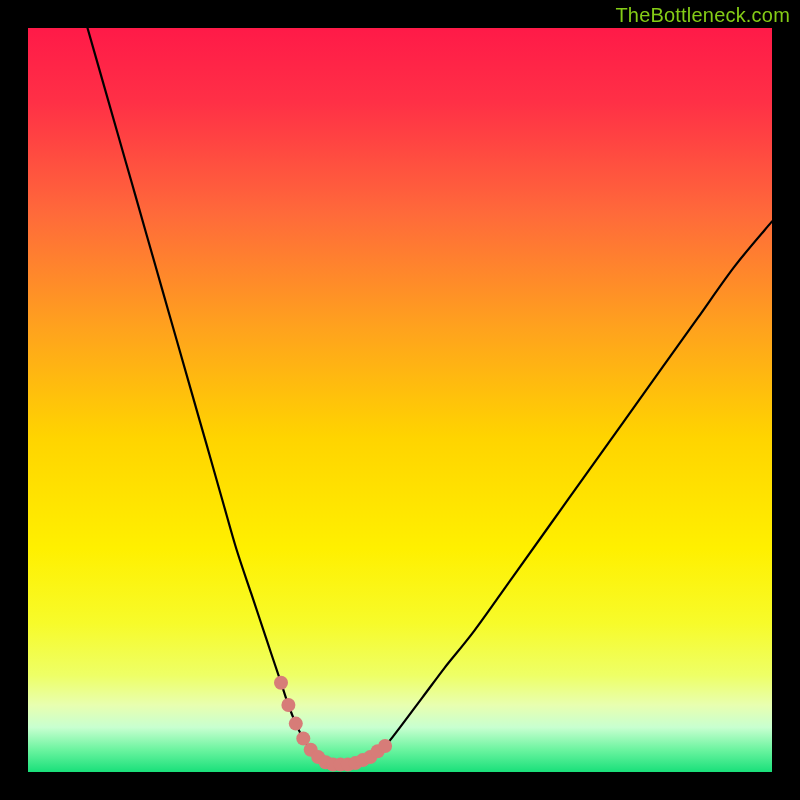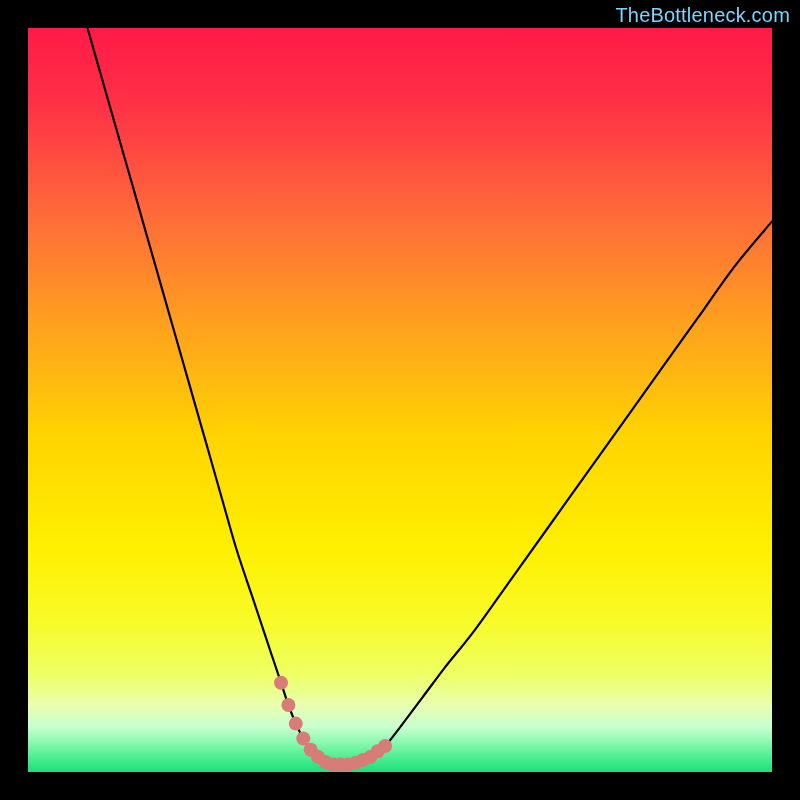--- a/index.html
+++ b/index.html
@@ -25,21 +25,21 @@
     overflow: hidden;
   }
   .gradient-bg {
     position: absolute;
     inset: 0;
   }
   .watermark {
     position: absolute;
     top: 4px;
     right: 10px;
-    color: #7dd3fc;
+    color: #84cc16;
     font-size: 20px;
     font-weight: 500;
     letter-spacing: 0.2px;
     user-select: none;
   }
   svg.curve {
     position: absolute;
     inset: 0;
   }
 </style>

